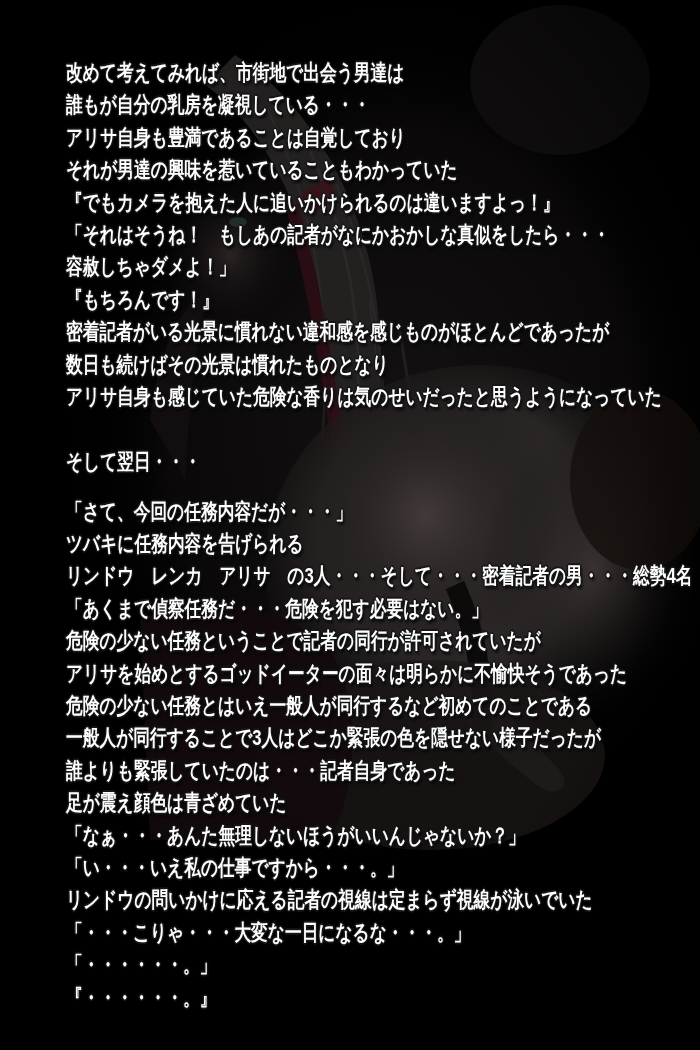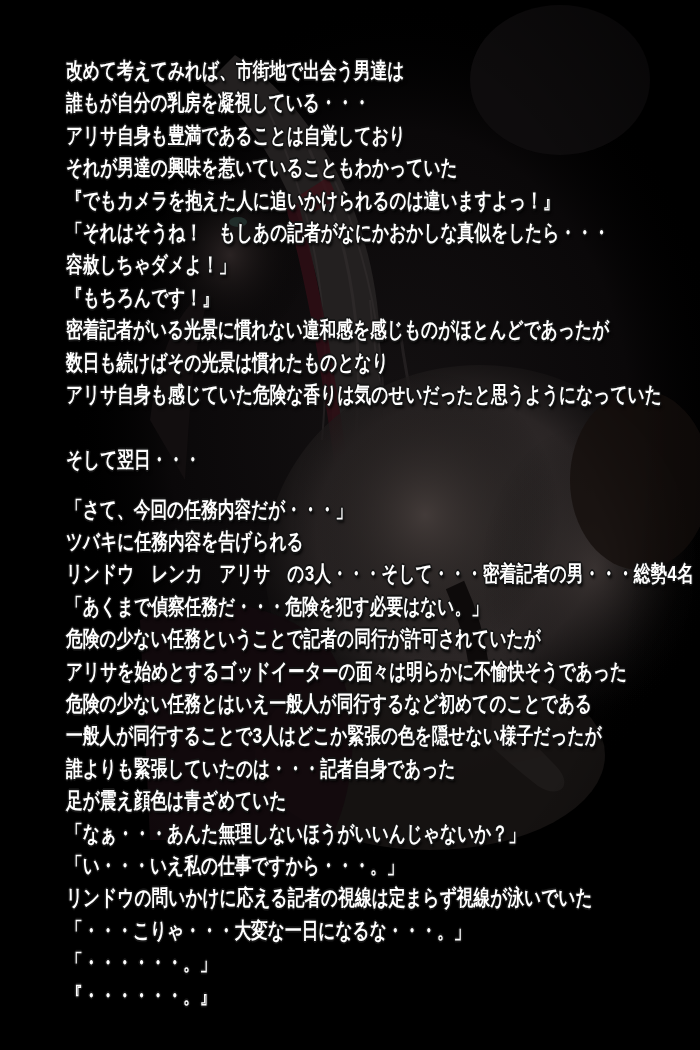--- a/index.html
+++ b/index.html
@@ -6,21 +6,21 @@
     margin: 0;
     padding: 0;
     background: #000;
   }
   #screen {
     position: relative;
     width: 700px;
     height: 1050px;
     background: #ef4444;
     overflow: hidden;
-    font-family: Liberation Mono, monospace;
+    font-family: Liberation Sans, sans-serif;
   }
   #bg-art {
     position: absolute;
     top: 0; left: 0;
     width: 700px;
     height: 1050px;
     display: block;
   }
   #story-text {
     position: absolute;

